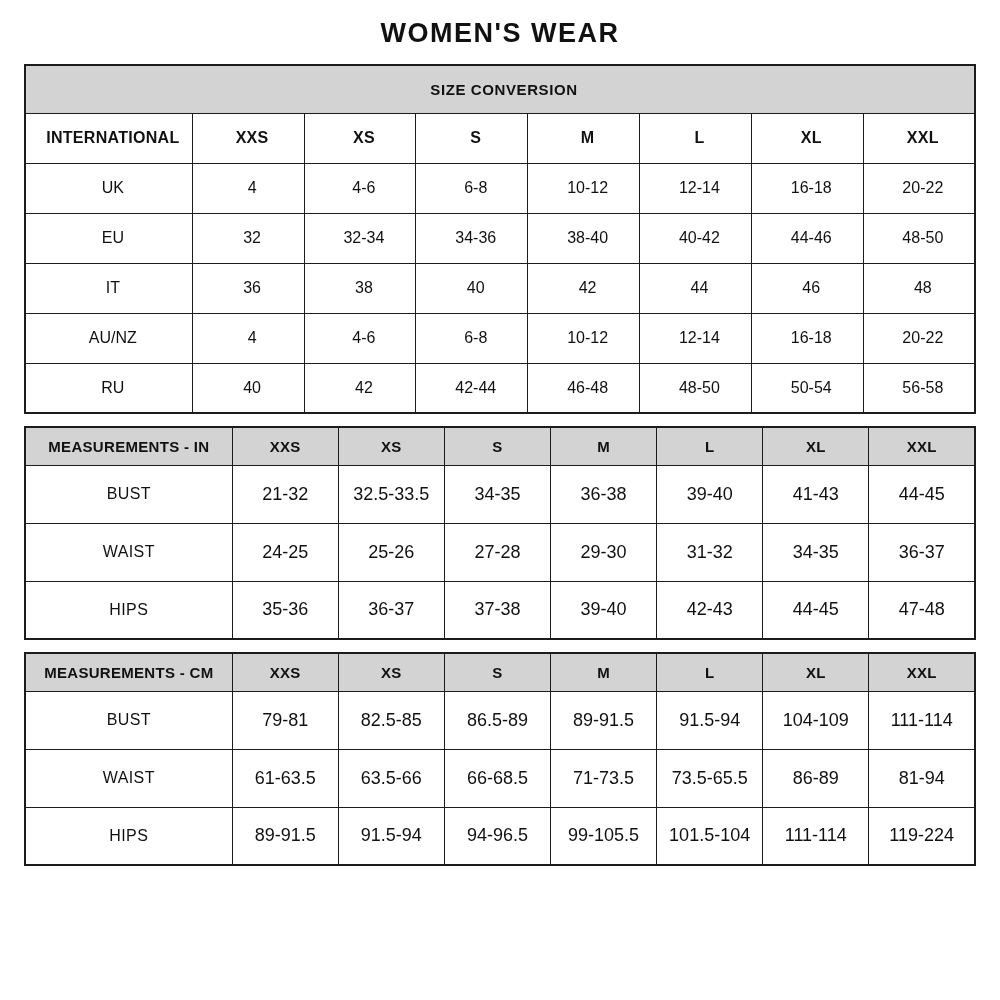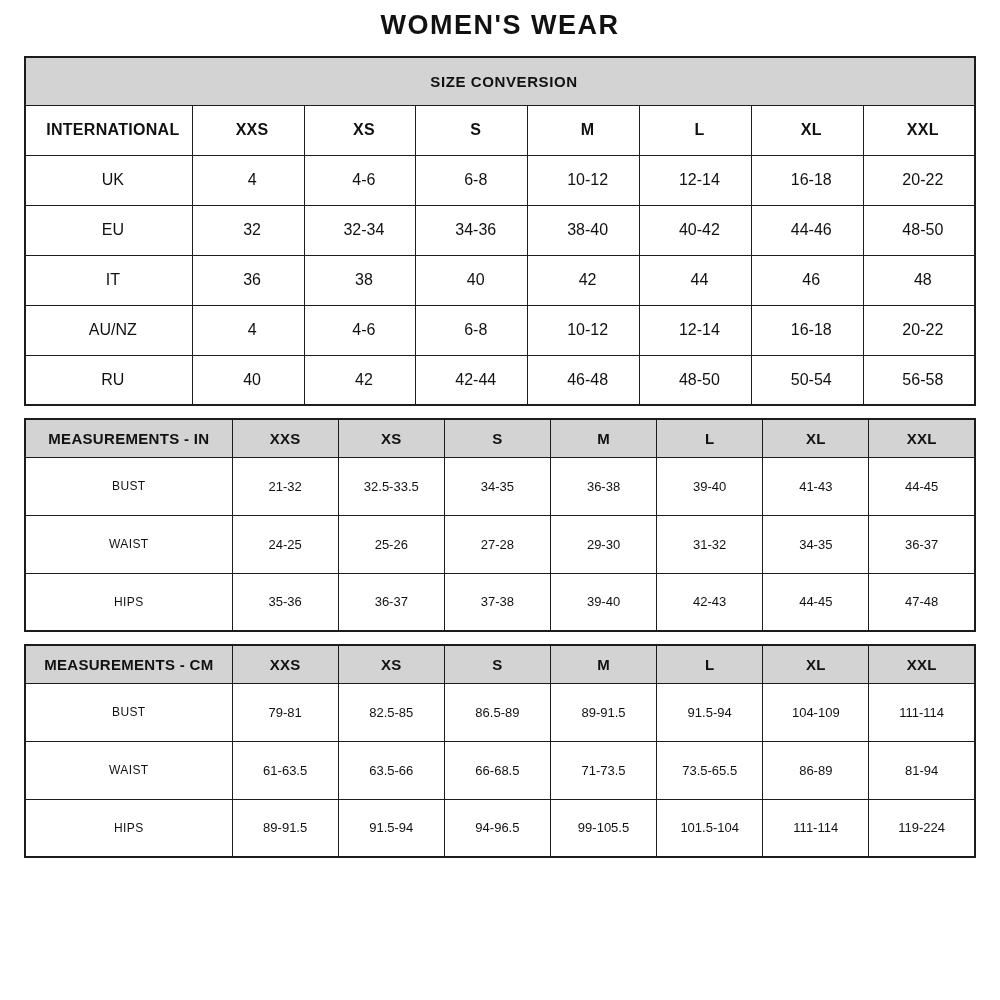--- a/index.html
+++ b/index.html
@@ -9,21 +9,21 @@
     min-height: 1000px;
     color: #111111;
     font-family: "Liberation Sans", "DejaVu Sans", sans-serif;
   }
   .page { padding: 10px 24px 16px; }
   .page-title {
     text-align: center;
     font-size: 27px;
     font-weight: 700;
     letter-spacing: 1.5px;
-    margin: 0 0 15px;
+    margin: 8px 0 15px;
   }
   table.tbl {
     width: 100%;
     border-collapse: collapse;
     table-layout: fixed;
     margin-bottom: 12px;
     border: 2.5px solid #1c1c1c;
   }
   .tbl th, .tbl td {
     border: 1.5px solid #1c1c1c;
@@ -47,22 +47,22 @@
   
   .meas col.c0 { width: 21.8%; }
   .meas th, .meas td { height: 58px; }
   .meas .colhead {
     background: #d3d3d3;
     font-weight: 700;
     font-size: 15px;
     height: 38px;
     letter-spacing: 0.3px;
   }
-  .meas td { font-size: 13px; }
-  .meas td.rowlabel { font-size: 12px; letter-spacing: 0.4px; margin-left: 13px; }
+  .meas td { font-size: 18px; }
+  .meas td.rowlabel { font-size: 16px; letter-spacing: 0.4px; margin-left: 13px; }
 </style>
 </head>
 <body>
 
 <div class="page">
 
   <h1 class="page-title">WOMEN'S WEAR</h1>
 
   <table class="tbl conversion">
     <colgroup>

